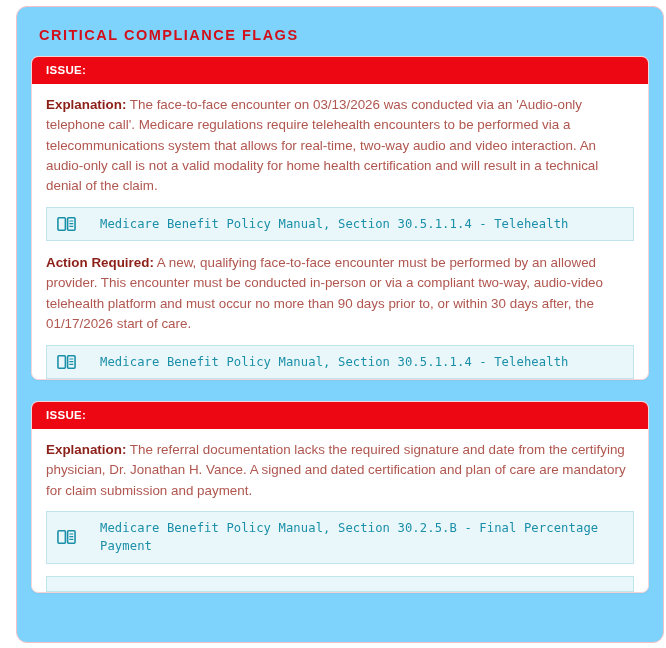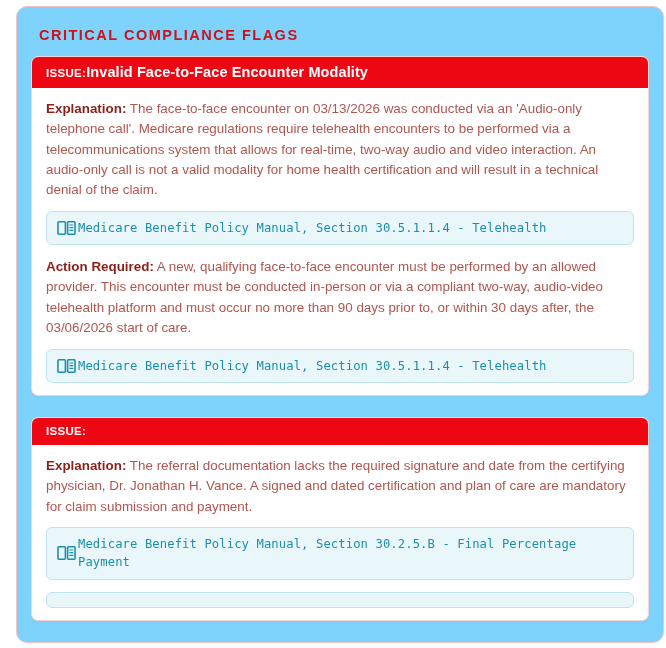--- a/index.html
+++ b/index.html
@@ -45,58 +45,59 @@
     margin-bottom: 21px;
     box-shadow: 0 1px 2px rgba(170, 60, 60, 0.06);
   }
   .issue-card:last-child { margin-bottom: 0; }
 
   .issue-header {
     background: #ec0713;
     padding: 7px 14px 8px 14px;
     display: flex;
     align-items: baseline;
+    gap: 8px;
   }
   .issue-kicker {
     color: #ffffff;
     font-size: 11.5px;
     font-weight: bold;
     letter-spacing: 0.3px;
     white-space: nowrap;
   }
   .issue-title {
     color: #ffffff;
     font-size: 14.5px;
     font-weight: bold;
     letter-spacing: 0.1px;
   }
 
   .issue-body {
-    padding: 11px 14px 12px 14px;
+    padding: 11px 14px 0 14px;
   }
 
   .para {
     color: #b0564f;
     font-size: 13.4px;
     line-height: 1.52;
     margin: 0 0 10px 0;
   }
   .para .lead {
     color: #8c1f18;
     font-weight: bold;
   }
 
   .citation {
     background: #eaf7fa;
     border: 1px solid #bfe4ec;
-    border-radius: 6px;
+    border-radius: 0;
     padding: 7px 10px;
     display: flex;
     align-items: center;
-    gap: 2px;
+    gap: 24px;
     margin: 0 0 12px 0;
   }
   .citation:last-child { margin-bottom: 0; }
 
   .book-icon {
     flex: 0 0 auto;
     width: 19px;
     height: 16px;
     display: block;
   }
@@ -114,38 +115,37 @@
 </head>
 <body>
 
 <div class="flags-panel">
 
   <div class="panel-title">CRITICAL COMPLIANCE FLAGS</div>
 
   <div class="issue-card">
     <div class="issue-header">
       <span class="issue-kicker">ISSUE:</span>
-      <span class="issue-title">Invalid Face-to-Face Encounter Modality</span>
     </div>
     <div class="issue-body">
 
       <p class="para"><span class="lead">Explanation:</span><span> The face-to-face encounter on 03/13/2026 was conducted via an 'Audio-only telephone call'. Medicare regulations require telehealth encounters to be performed via a telecommunications system that allows for real-time, two-way audio and video interaction. An audio-only call is not a valid modality for home health certification and will result in a technical denial of the claim.</span></p>
 
       <div class="citation">
         <svg class="book-icon" viewBox="0 0 24 20" aria-hidden="true">
           <rect x="1.2" y="2.2" width="9.4" height="15.6" rx="1.2" fill="none" stroke="#1a8fa8" stroke-width="2"></rect>
           <rect x="13.4" y="2.2" width="9.4" height="15.6" rx="1.2" fill="none" stroke="#1a8fa8" stroke-width="2"></rect>
           <line x1="15.6" y1="6.2" x2="20.6" y2="6.2" stroke="#1a8fa8" stroke-width="1.5"></line>
           <line x1="15.6" y1="9.6" x2="20.6" y2="9.6" stroke="#1a8fa8" stroke-width="1.5"></line>
           <line x1="15.6" y1="13.0" x2="20.6" y2="13.0" stroke="#1a8fa8" stroke-width="1.5"></line>
         </svg>
         <span class="citation-text">Medicare Benefit Policy Manual, Section 30.5.1.1.4 - Telehealth</span>
       </div>
 
-      <p class="para"><span class="lead">Action Required:</span><span> A new, qualifying face-to-face encounter must be performed by an allowed provider. This encounter must be conducted in-person or via a compliant two-way, audio-video telehealth platform and must occur no more than 90 days prior to, or within 30 days after, the 03/06/2026 start of care.</span></p>
+      <p class="para"><span class="lead">Action Required:</span><span> A new, qualifying face-to-face encounter must be performed by an allowed provider. This encounter must be conducted in-person or via a compliant two-way, audio-video telehealth platform and must occur no more than 90 days prior to, or within 30 days after, the 01/17/2026 start of care.</span></p>
 
       <div class="citation">
         <svg class="book-icon" viewBox="0 0 24 20" aria-hidden="true">
           <rect x="1.2" y="2.2" width="9.4" height="15.6" rx="1.2" fill="none" stroke="#1a8fa8" stroke-width="2"></rect>
           <rect x="13.4" y="2.2" width="9.4" height="15.6" rx="1.2" fill="none" stroke="#1a8fa8" stroke-width="2"></rect>
           <line x1="15.6" y1="6.2" x2="20.6" y2="6.2" stroke="#1a8fa8" stroke-width="1.5"></line>
           <line x1="15.6" y1="9.6" x2="20.6" y2="9.6" stroke="#1a8fa8" stroke-width="1.5"></line>
           <line x1="15.6" y1="13.0" x2="20.6" y2="13.0" stroke="#1a8fa8" stroke-width="1.5"></line>
         </svg>
         <span class="citation-text">Medicare Benefit Policy Manual, Section 30.5.1.1.4 - Telehealth</span>

